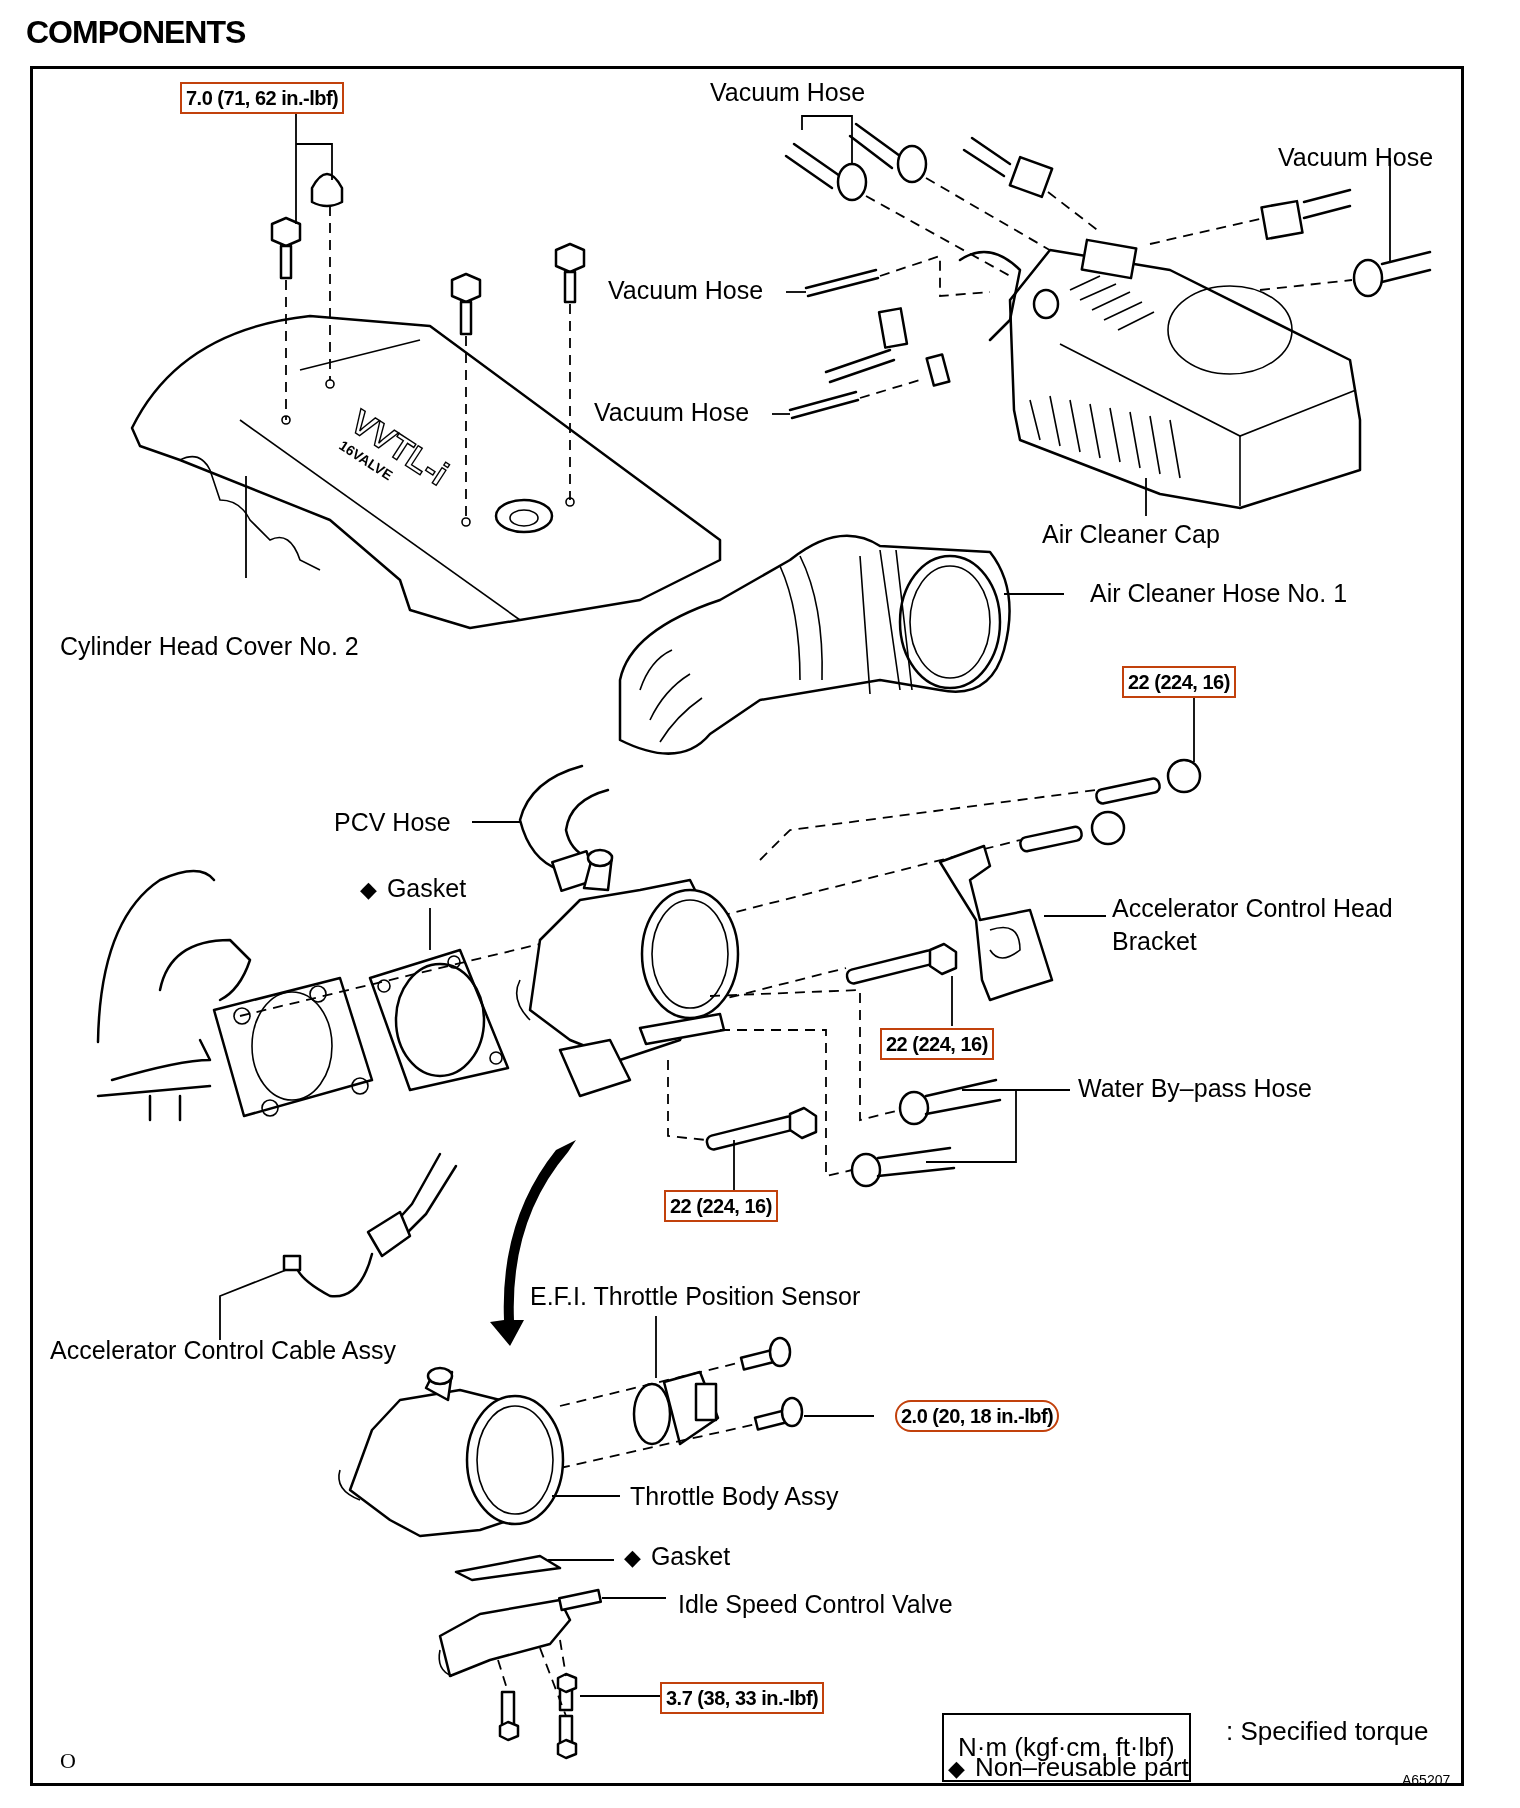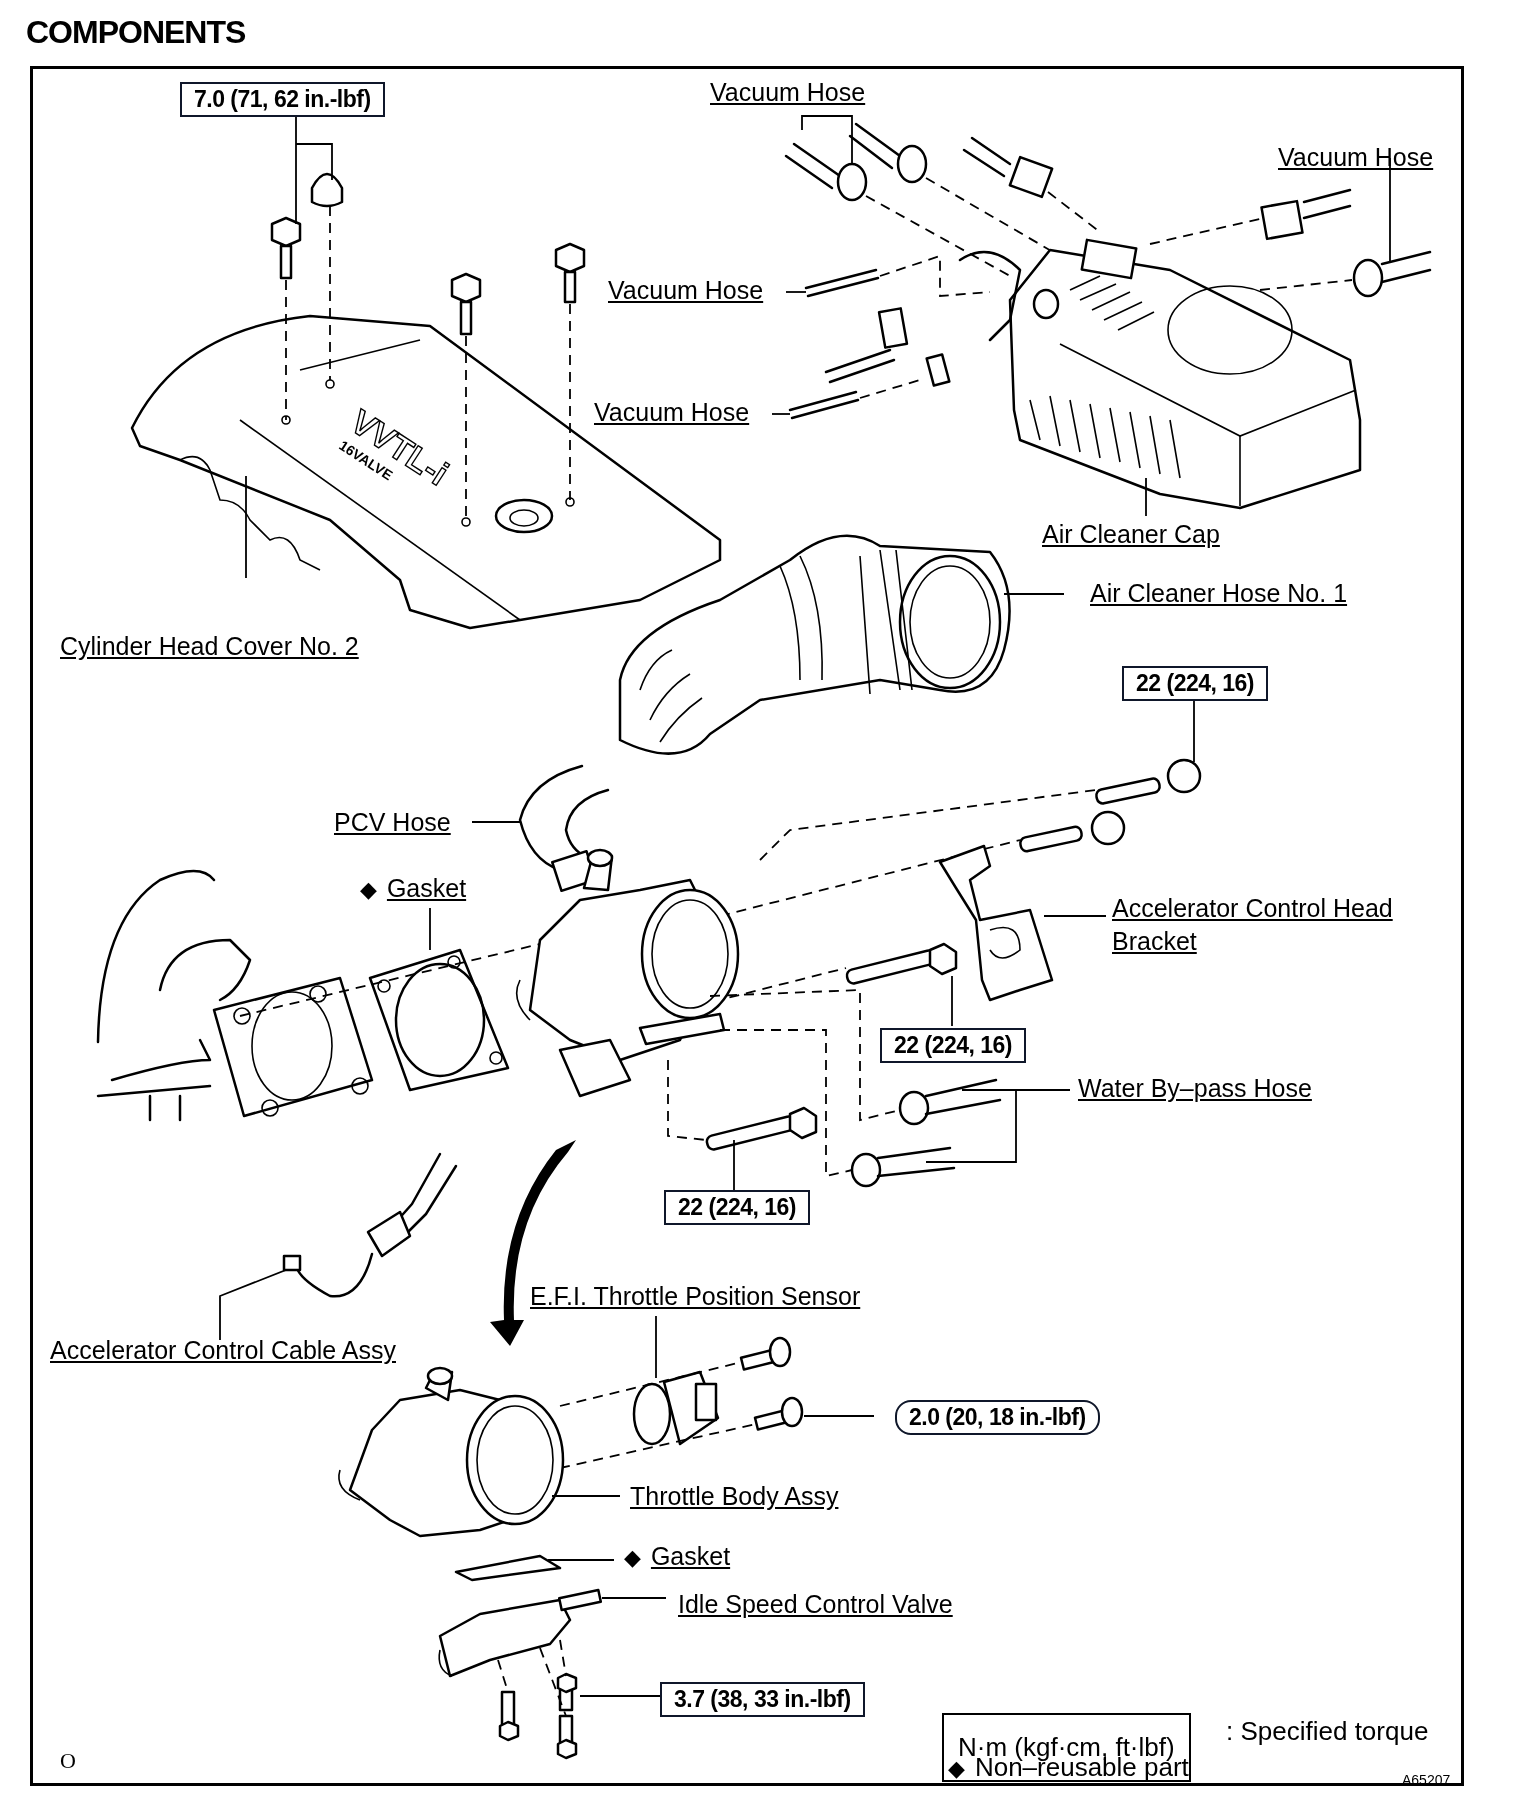--- a/index.html
+++ b/index.html
@@ -3,23 +3,23 @@
   <meta charset="utf-8">
   <style>
     html, body { margin: 0; padding: 0; background: #ffffff; }
     body { width: 1520px; height: 1808px; position: relative; overflow: hidden;
            font-family: "Liberation Sans", sans-serif; color: #000; }
     .page-title { position: absolute; left: 26px; top: 14px; font-size: 32px; font-weight: bold;
                   letter-spacing: -1px; margin: 0; }
     .frame { position: absolute; left: 30px; top: 66px; width: 1434px; height: 1720px;
              border: 3px solid #000; box-sizing: border-box; }
     svg.art { position: absolute; left: 0; top: 0; width: 1520px; height: 1808px; }
-    .lbl { position: absolute; font-size: 25px; white-space: nowrap; line-height: 1; text-decoration: underline; }
-    .torque { position: absolute; border: 2px solid #0f172a; background: #fff; font-size: 23px;
-              font-weight: bold; padding: 3px 12px; white-space: nowrap; line-height: 1.1;
+    .lbl { position: absolute; font-size: 25px; white-space: nowrap; line-height: 1; }
+    .torque { position: absolute; border: 2px solid #c2410c; background: #fff; font-size: 20px;
+              font-weight: bold; padding: 3px 4px; white-space: nowrap; line-height: 1.1;
               letter-spacing: -0.5px; }
     .diamond { display: inline-block; margin-right: 10px; font-size: 22px; }
     .legend-box { position: absolute; left: 942px; top: 1713px; border: 2px solid #000;
                   font-size: 26px; padding: 18px 14px; white-space: nowrap; line-height: 1.1; }
     .legend-text { position: absolute; font-size: 26px; white-space: nowrap; line-height: 1; }
     .figid { position: absolute; left: 1402px; top: 1772px; font-size: 14px; }
     .pageno { position: absolute; left: 60px; top: 1748px; font-size: 22px; font-family: "Liberation Serif", serif; }
     .stroke { fill: none; stroke: #000; stroke-width: 2.5; stroke-linejoin: round; stroke-linecap: round; }
     .thin { fill: none; stroke: #000; stroke-width: 1.6; }
     .dash { fill: none; stroke: #000; stroke-width: 1.8; stroke-dasharray: 10 7; }

